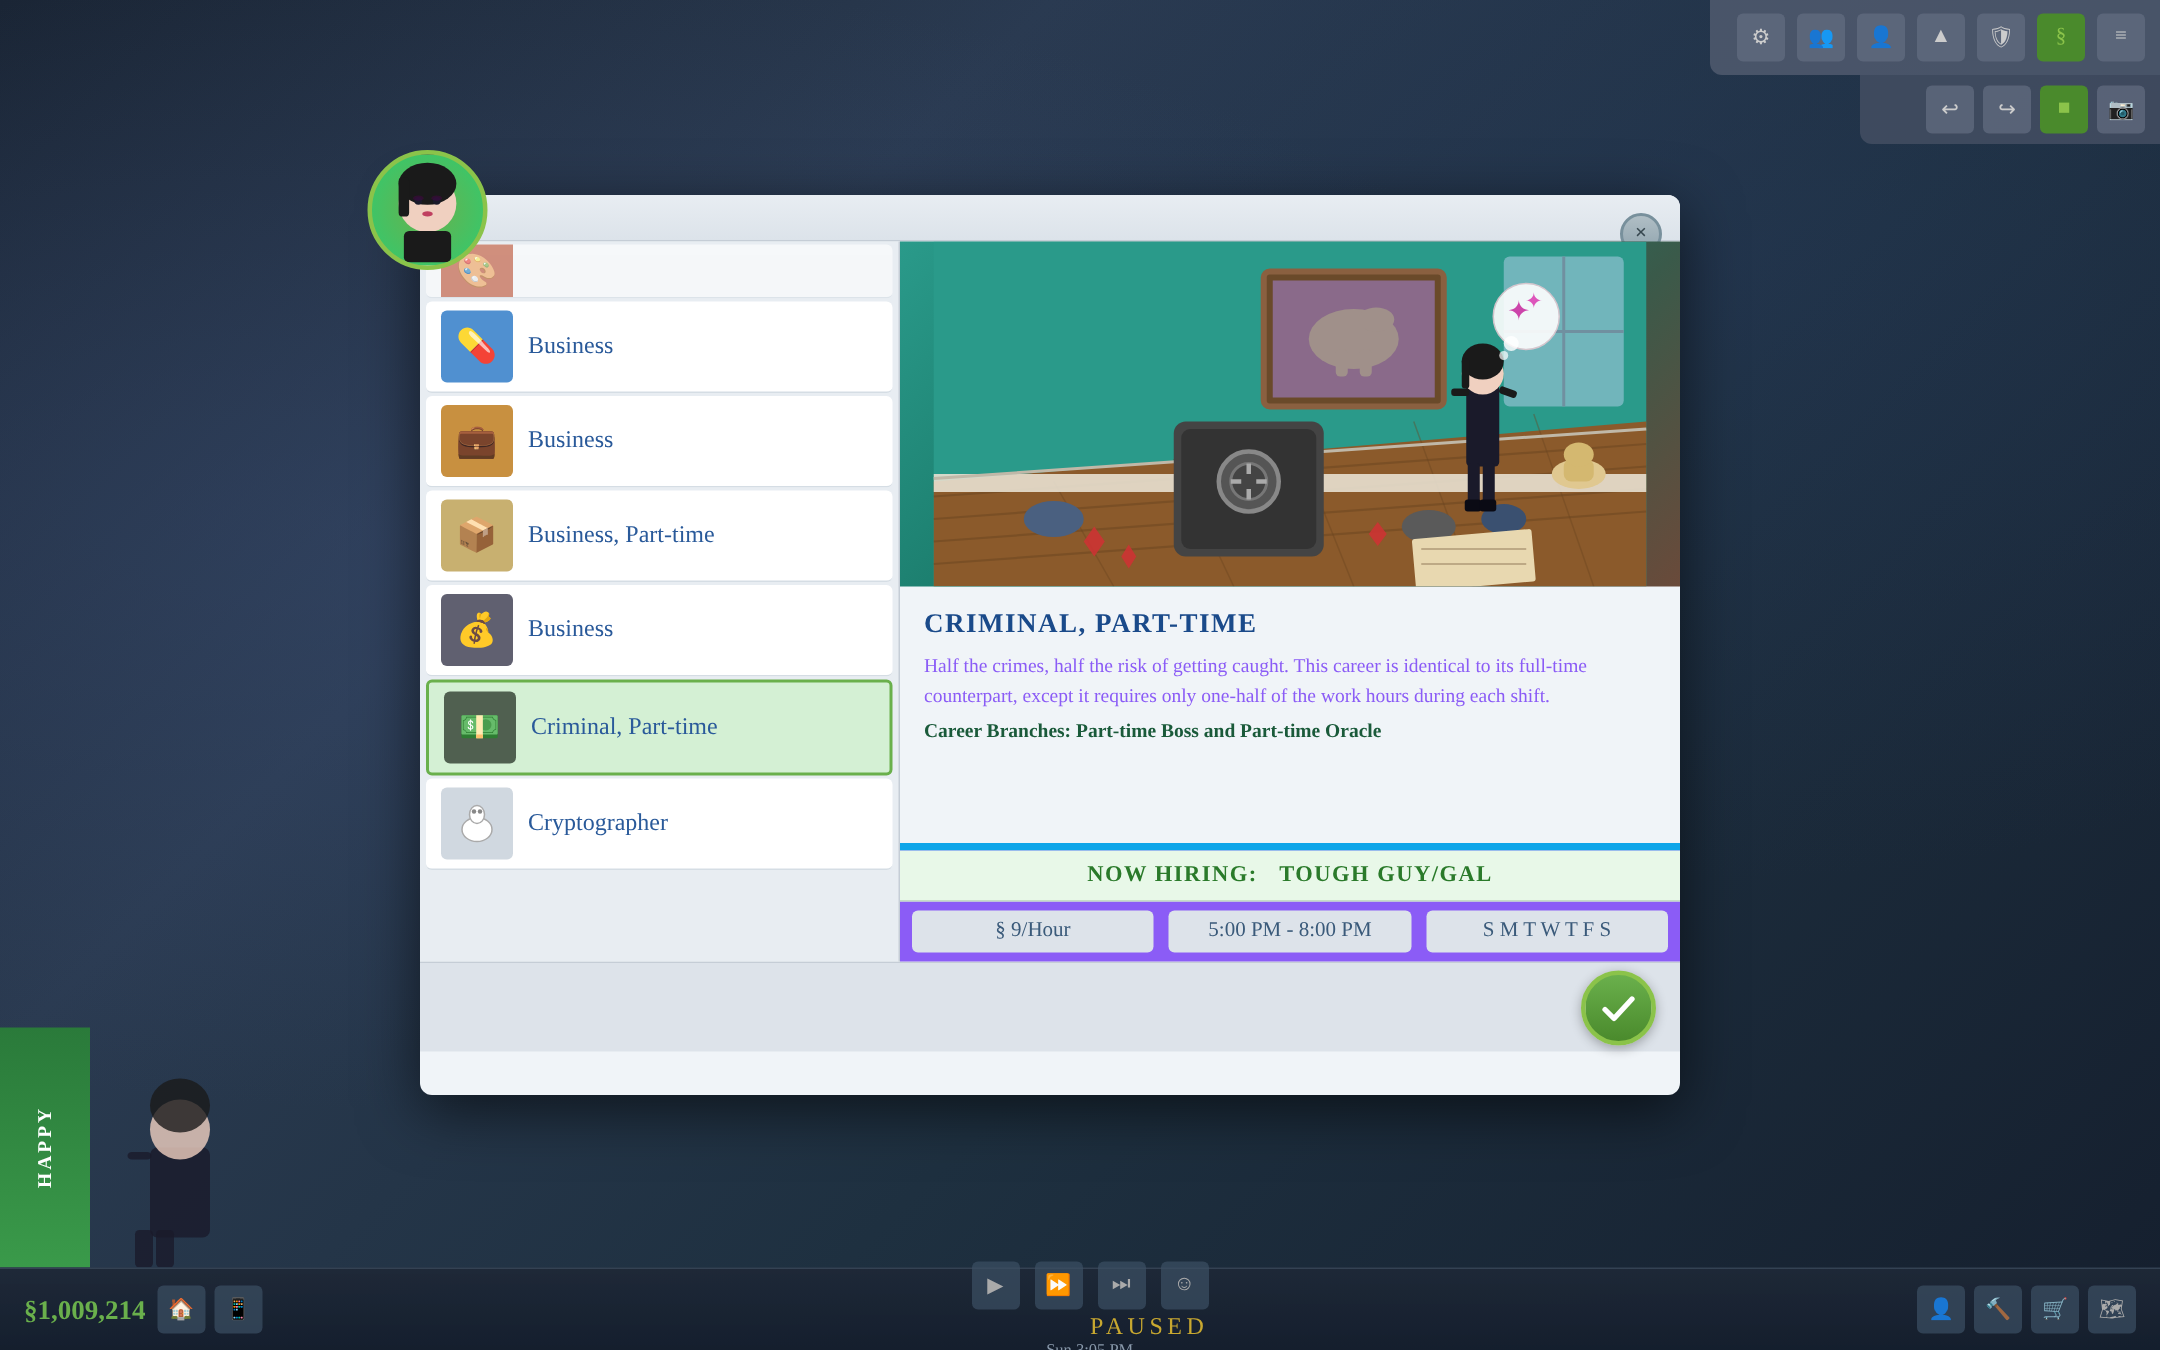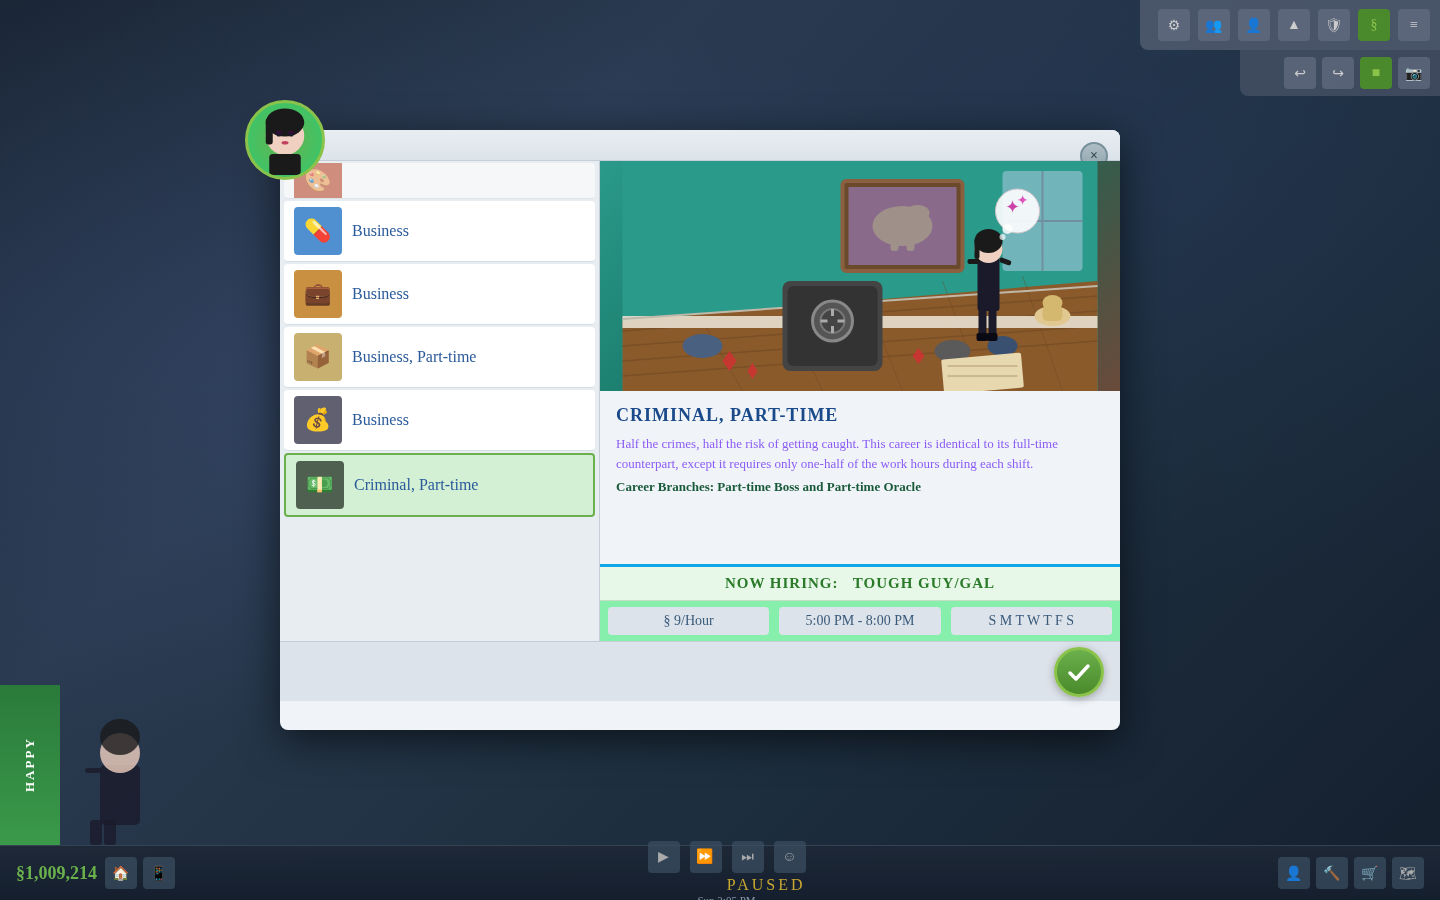--- a/index.html
+++ b/index.html
@@ -234,22 +234,22 @@
     }
 
     .career-branches {
       font-size: 13px;
       color: #1a5a3a;
       font-weight: bold;
     }
 
     
     .hiring-section {
-      border-top: 3px solid #0ea5e9;
-      background: #86efac;
+      border-top: 5px solid #0ea5e9;
+      background: #8b5cf6;
     }
 
     .now-hiring {
       background: #e8f8e8;
       padding: 8px 16px;
       text-align: center;
       font-size: 15px;
       color: #2a7a2a;
       letter-spacing: 1px;
       font-family: 'Georgia', serif;
@@ -487,20 +487,31 @@
       <div class="career-item">
         <div class="career-icon" style="background:#606070;">💰</div>
         <span class="career-name">Business</span>
       </div>
 
       <div class="career-item selected">
         <div class="career-icon" style="background:#506050;">💵</div>
         <span class="career-name">Criminal, Part-time</span>
       </div>
 
+      <div class="career-item">
+        <div class="career-icon" style="background:#d0d8e0;">
+          <svg width="32" height="32" viewBox="0 0 32 32">
+            <ellipse cx="16" cy="20" rx="10" ry="8" fill="white" stroke="#aaa" stroke-width="1"></ellipse>
+            <ellipse cx="16" cy="10" rx="5" ry="6" fill="white" stroke="#aaa" stroke-width="1"></ellipse>
+            <circle cx="14" cy="8" r="1.5" fill="#888"></circle>
+            <circle cx="18" cy="8" r="1.5" fill="#888"></circle>
+          </svg>
+        </div>
+        <span class="career-name">Cryptographer</span>
+      </div>
 
     </div>
 
     <div class="career-detail">
 
       <div class="career-image">
         <svg viewBox="0 0 475 230" xmlns="http://www.w3.org/2000/svg">
 
           <rect width="475" height="230" fill="#2a9a8a"></rect>
 

